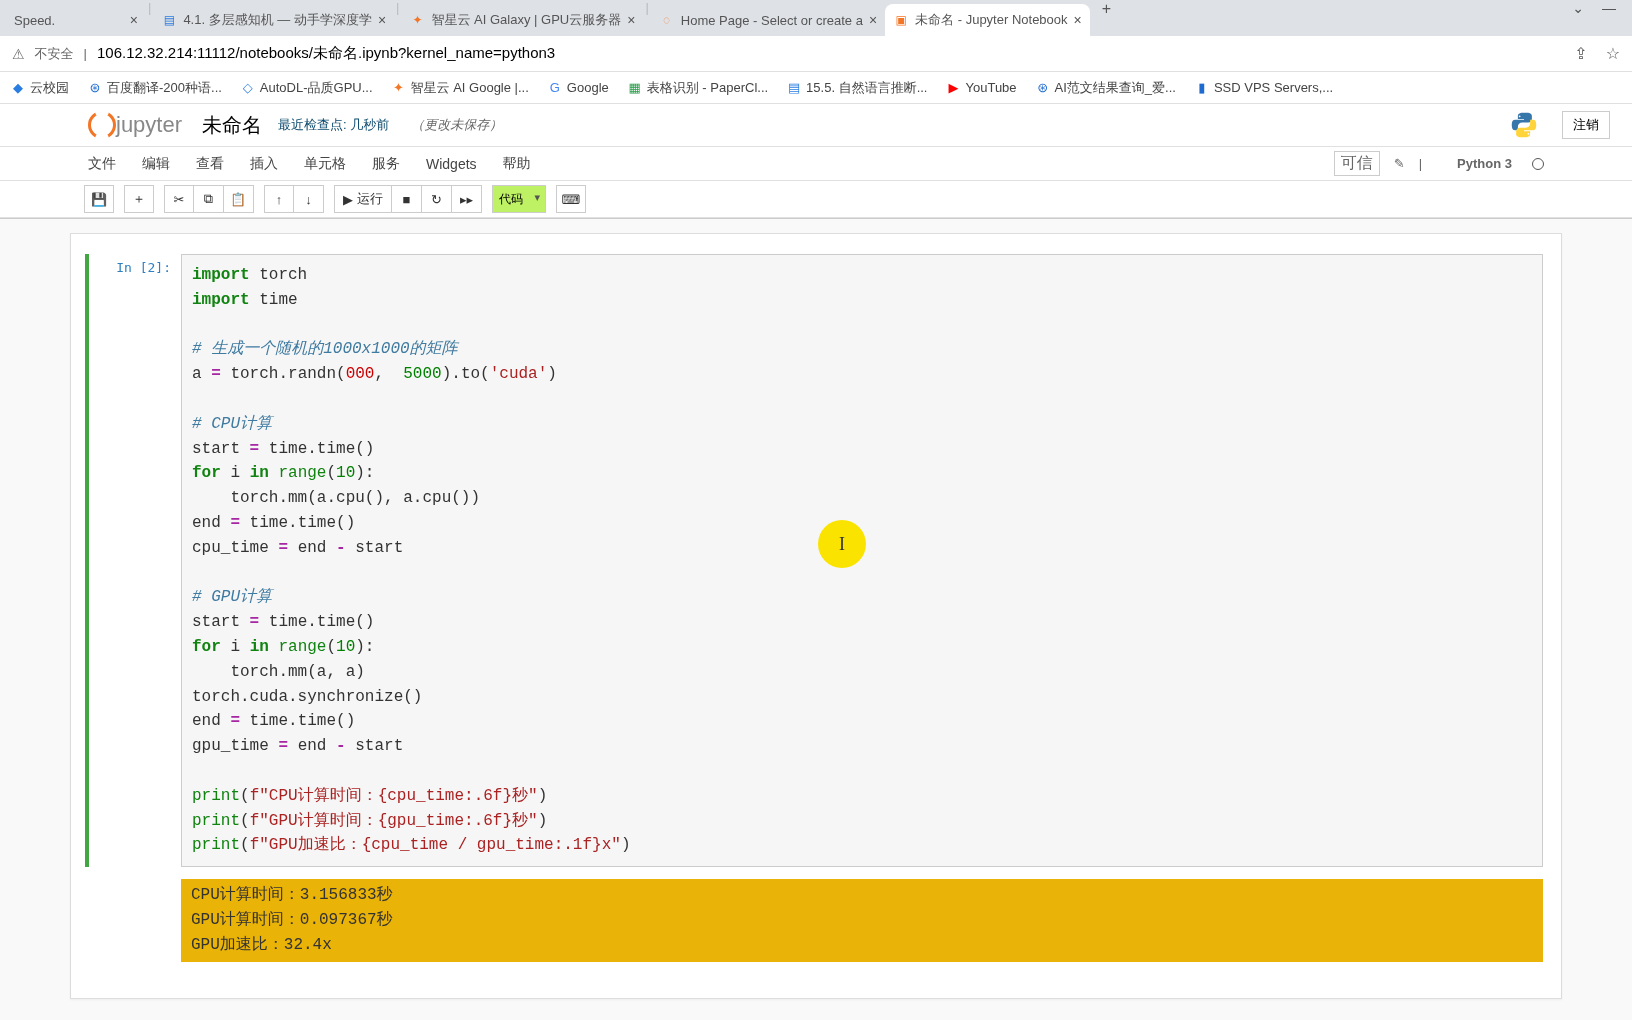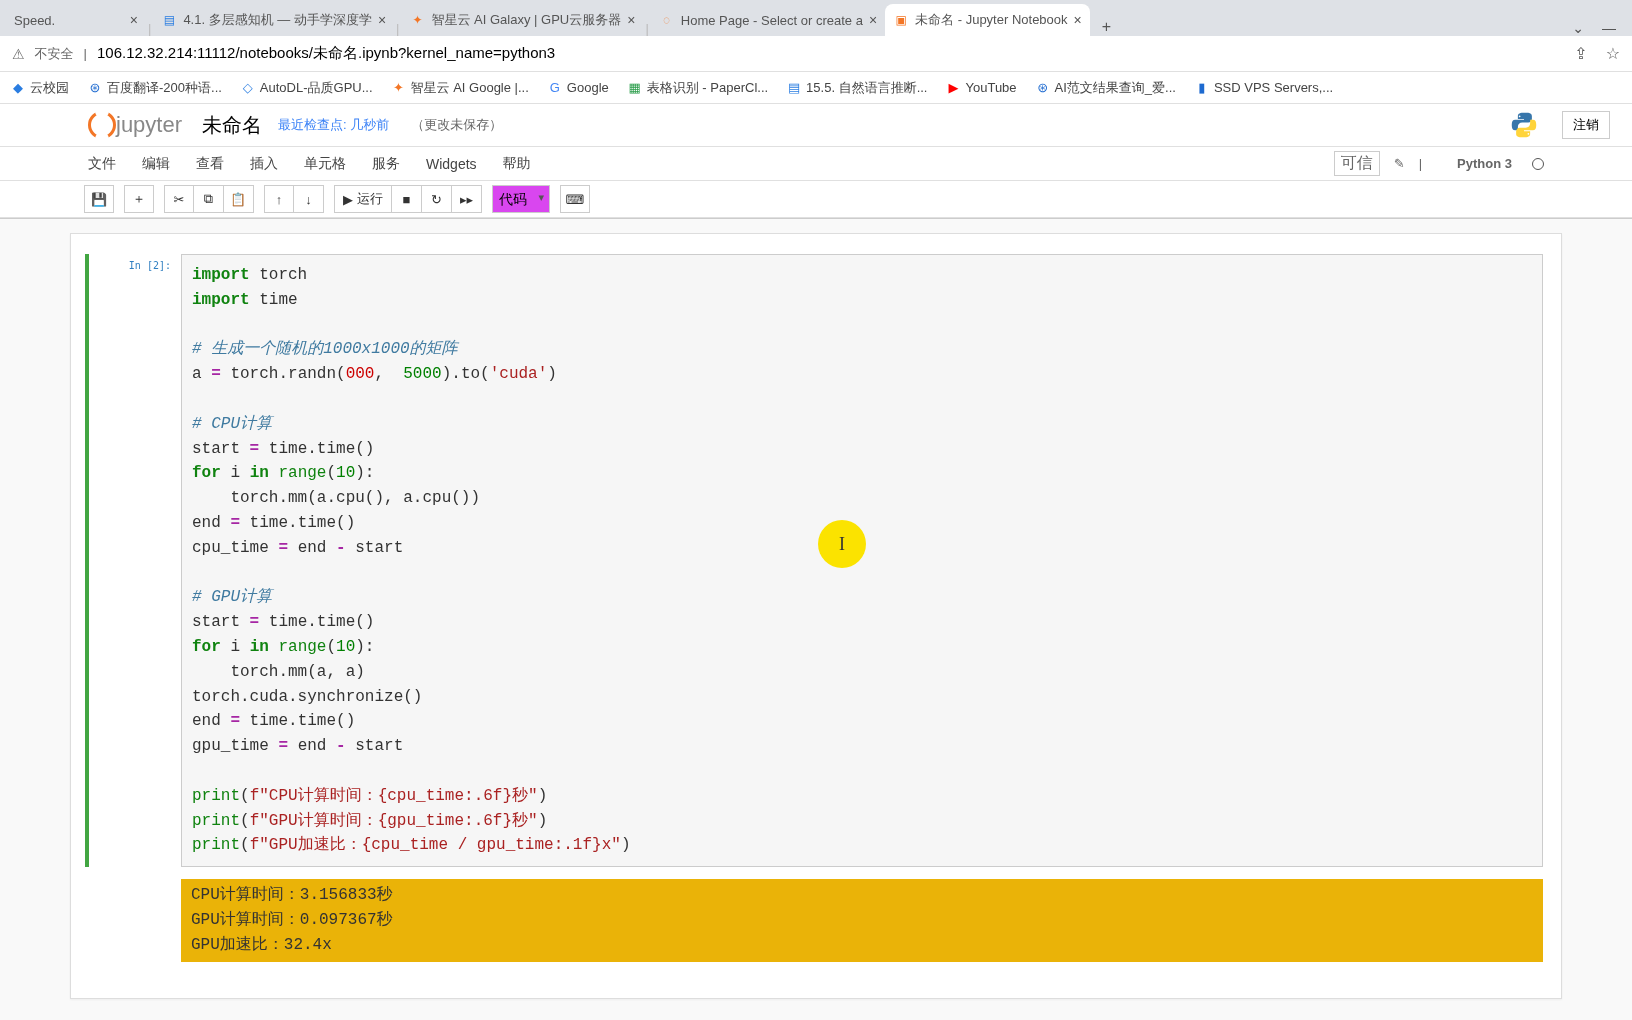--- a/index.html
+++ b/index.html
@@ -1,17 +1,17 @@
 <!DOCTYPE html>
 <html><head>
 <meta charset="utf-8">
 <style>
 * { box-sizing: border-box; margin: 0; padding: 0; }
 body { font-family: Arial, "Microsoft YaHei", sans-serif; font-size: 13px; background: #fff; color: #333; width: 1632px; }
-.browser-tabs { display: flex; align-items: flex-end; background: #dee1e6; height: 36px; padding-left: 6px; }
+.browser-tabs { display: flex; align-items: flex-start; background: #dee1e6; height: 36px; padding-left: 6px; }
 .tab { display: flex; align-items: center; padding: 0 8px; height: 32px; margin-top: 4px; background: #dee1e6; border-radius: 8px 8px 0 0; max-width: 260px; min-width: 140px; gap: 6px; font-size: 13px; color: #555; }
 .tab.active { background: #fff; }
 .tab-icon { width: 16px; height: 16px; display: inline-flex; align-items: center; justify-content: center; font-size: 12px; }
 .tab-title { flex: 1; white-space: nowrap; overflow: hidden; text-overflow: ellipsis; }
 .tab-close { font-size: 14px; color: #555; cursor: pointer; }
 .tab-sep { color: #bbb; padding: 0 2px; }
 .new-tab { padding: 0 12px; font-size: 16px; color: #555; }
 .tab-right { margin-left: auto; padding: 0 16px; color: #555; display: flex; gap: 18px; font-size: 14px; align-items: center; }
 .addr-bar { display: flex; align-items: center; height: 36px; background: #fff; padding: 0 12px; gap: 10px; border-bottom: 1px solid #e0e0e0; font-family: Arial, sans-serif; }
 .warn-icon { color: #666; font-size: 14px; }
@@ -20,41 +20,41 @@
 .addr-right { margin-left: auto; display: flex; gap: 18px; color: #555; font-size: 16px; }
 .bookmarks { display: flex; align-items: center; height: 32px; background: #fff; padding: 0 10px; gap: 18px; font-size: 13px; color: #444; border-bottom: 1px solid #e0e0e0; }
 .bm-item { display: flex; align-items: center; gap: 4px; white-space: nowrap; }
 .bm-ico { width: 16px; height: 16px; display: inline-flex; align-items: center; justify-content: center; }
 .jp-header { display: flex; align-items: center; height: 42px; padding: 0 22px 0 84px; gap: 10px; }
 .jp-logo { width: 28px; height: 28px; border: 3px solid #f37626; border-radius: 50%; position: absolute; left: 88px; }
 .jp-logo::before { content: ""; position: absolute; width: 14px; height: 7px; background: #fff; border-radius: 0 0 14px 14px; top: -3px; left: 4px; }
 .jp-logo::after { content: ""; position: absolute; width: 14px; height: 7px; background: #fff; border-radius: 14px 14px 0 0; bottom: -3px; left: 4px; }
 .jp-word { font-size: 22px; color: #888; margin-left: 32px; }
 .jp-title { font-size: 20px; color: #000; margin-left: 10px; }
-.jp-chk { font-size: 13px; color: #3b82f6; margin-left: 6px; }
-.jp-unsv { font-size: 13px; color: #666; margin-left: 12px; }
+.jp-chk { font-size: 13px; color: #0c4a6e; margin-left: 6px; }
+.jp-unsv { font-size: 13px; color: #666; margin-left: 12px; font-style: italic; }
 .py-logo { margin-left: auto; width: 28px; height: 28px; display: inline-flex; }
 .logout { border: 1px solid #ccc; padding: 4px 10px; margin-left: 14px; background: #fff; font-size: 13px; }
 .jp-menu { display: flex; align-items: center; height: 34px; padding: 0 88px; gap: 26px; font-size: 14px; color: #444; border-top: 1px solid #e0e0e0; }
 .menu-right { margin-left: auto; display: flex; align-items: center; gap: 14px; font-size: 13px; color: #666; }
 .trust-box { border: 1px solid #ccc; padding: 1px 6px; font-size: 16px; }
 .kernel-name { margin-left: 21px; font-weight: bold; }
 .krn-ind { width: 12px; height: 12px; border: 1px solid #555; border-radius: 50%; display: inline-block; margin-left: 6px; }
 .jp-tool { display: flex; align-items: center; height: 38px; padding: 0 84px; gap: 4px; border-top: 1px solid #e0e0e0; border-bottom: 1px solid #e0e0e0; }
 .tbtn { border: 1px solid #ccc; background: #fff; width: 30px; height: 28px; display: inline-flex; align-items: center; justify-content: center; font-size: 13px; color: #333; }
 .tbtn.run { width: auto; padding: 0 8px; gap: 4px; }
 .tgrp { display: flex; margin-right: 6px; }
 .tgrp .tbtn:not(:first-child) { border-left: none; }
-.tsel { border: 1px solid #ccc; height: 28px; padding: 0 22px 0 6px; font-size: 14px; background: #d946ef; appearance: none; position: relative; }
+.tsel { border: 1px solid #ccc; height: 28px; padding: 0 22px 0 6px; font-size: 12px; background: #bef264; appearance: none; position: relative; }
 .tsel-wrap { position: relative; display: inline-block; margin-right: 6px; }
 .tsel-wrap::after { content: "▾"; position: absolute; right: 6px; top: 6px; font-size: 11px; pointer-events: none; color: #555; }
 .nb-area { padding: 14px 70px; background: #f9f9f9; min-height: 820px; border-top: 1px solid #ccc; }
 .nb-inner { background: #fff; border: 1px solid #ddd; padding: 20px 18px; box-shadow: 0 1px 2px rgba(0,0,0,0.05); }
 .cell { display: flex; margin-bottom: 12px; }
-.prompt { width: 92px; text-align: right; padding: 6px 10px 0 0; font-family: "Consolas", monospace; font-size: 10px; color: #307fc1; }
+.prompt { width: 92px; text-align: right; padding: 6px 10px 0 0; font-family: "Consolas", monospace; font-size: 13px; color: #307fc1; }
 .cell-body { flex: 1; border: 1px solid #ccc; background: #f6f6f6; padding: 8px 10px; font-family: "Consolas","Courier New",monospace; font-size: 16px; line-height: 1.55; white-space: pre; color: #333; }
 .cell.active { border-left: 4px solid #42a642; margin-left: -4px; padding-left: 0; }
 .output { display: flex; margin-bottom: 16px; }
 .output .cell-body { border: none; background: #eab308; padding: 4px 10px; }
 .kw { color: #108310; font-weight: bold; }
 .cm { color: #3f7aa0; font-style: italic; }
 .str { color: #a22; }
 .num { color: #008000; }
 .op { color: #a626a4; font-weight: bold; }
 .bi { color: #108310; }

